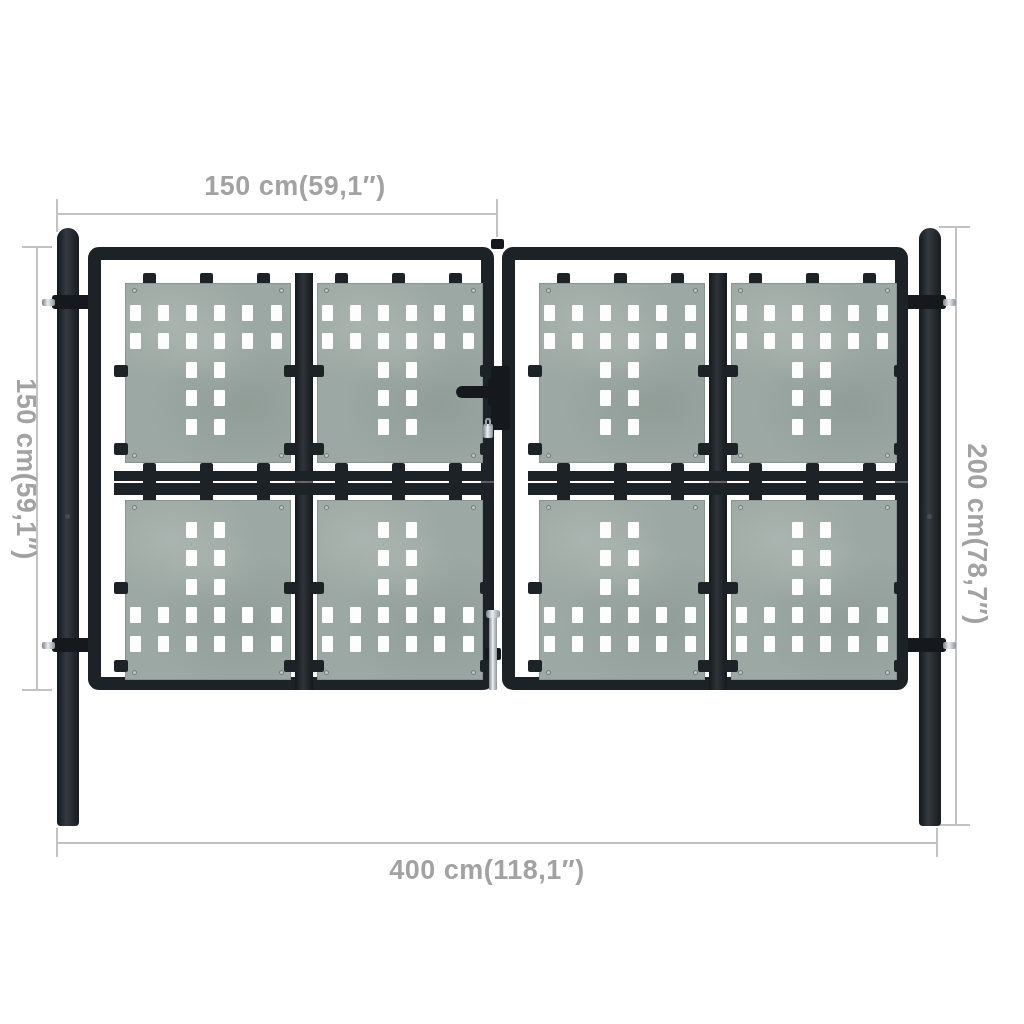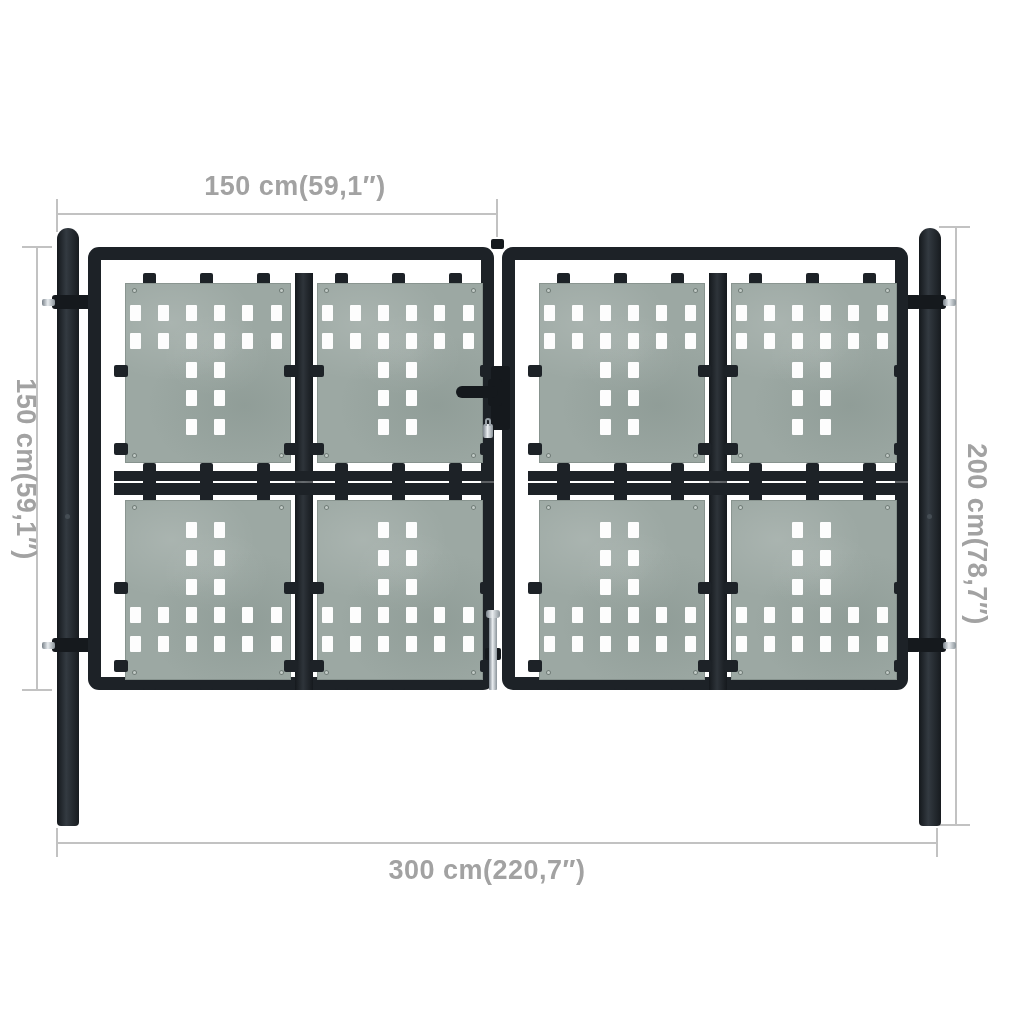--- a/index.html
+++ b/index.html
@@ -48,21 +48,21 @@
   <div class="dim-label rot90" style="left:-124px;top:453px;width:300px;">150 cm(59,1″)</div>
 
   <div class="dim-line" style="left:955px;top:227px;width:2px;height:599px;"></div>
   <div class="dim-line" style="left:939px;top:226px;width:31px;height:2px;"></div>
   <div class="dim-line" style="left:939px;top:824px;width:31px;height:2px;"></div>
   <div class="dim-label rot90" style="left:827px;top:518px;width:300px;">200 cm(78,7″)</div>
 
   <div class="dim-line" style="left:57px;top:842px;width:881px;height:2px;"></div>
   <div class="dim-line" style="left:56px;top:828px;width:2px;height:29px;"></div>
   <div class="dim-line" style="left:936px;top:828px;width:2px;height:29px;"></div>
-  <div class="dim-label" style="left:337px;top:854px;width:300px;">300 cm(220,7″)</div>
+  <div class="dim-label" style="left:337px;top:854px;width:300px;">400 cm(118,1″)</div>
 
   <div class="post" style="left:57px;top:228px;height:598px;"></div>
   <div class="post" style="left:919px;top:228px;height:598px;"></div>
   <div class="abs" style="left:65px;top:514px;width:5px;height:5px;border-radius:50%;background:#454d54;"></div>
   <div class="abs" style="left:927px;top:514px;width:5px;height:5px;border-radius:50%;background:#454d54;"></div>
 
   <div id="hinges">
       <div class="abs black" style="left: 52px; top: 295px; width: 30px; height: 14px; border-radius: 3px;"></div>
       <div class="abs black" style="left: 78px; top: 295px; width: 14px; height: 14px;"></div>
       <div class="abs silver" style="left: 42px; top: 299px; width: 13px; height: 7px; border-radius: 2px;"></div>

